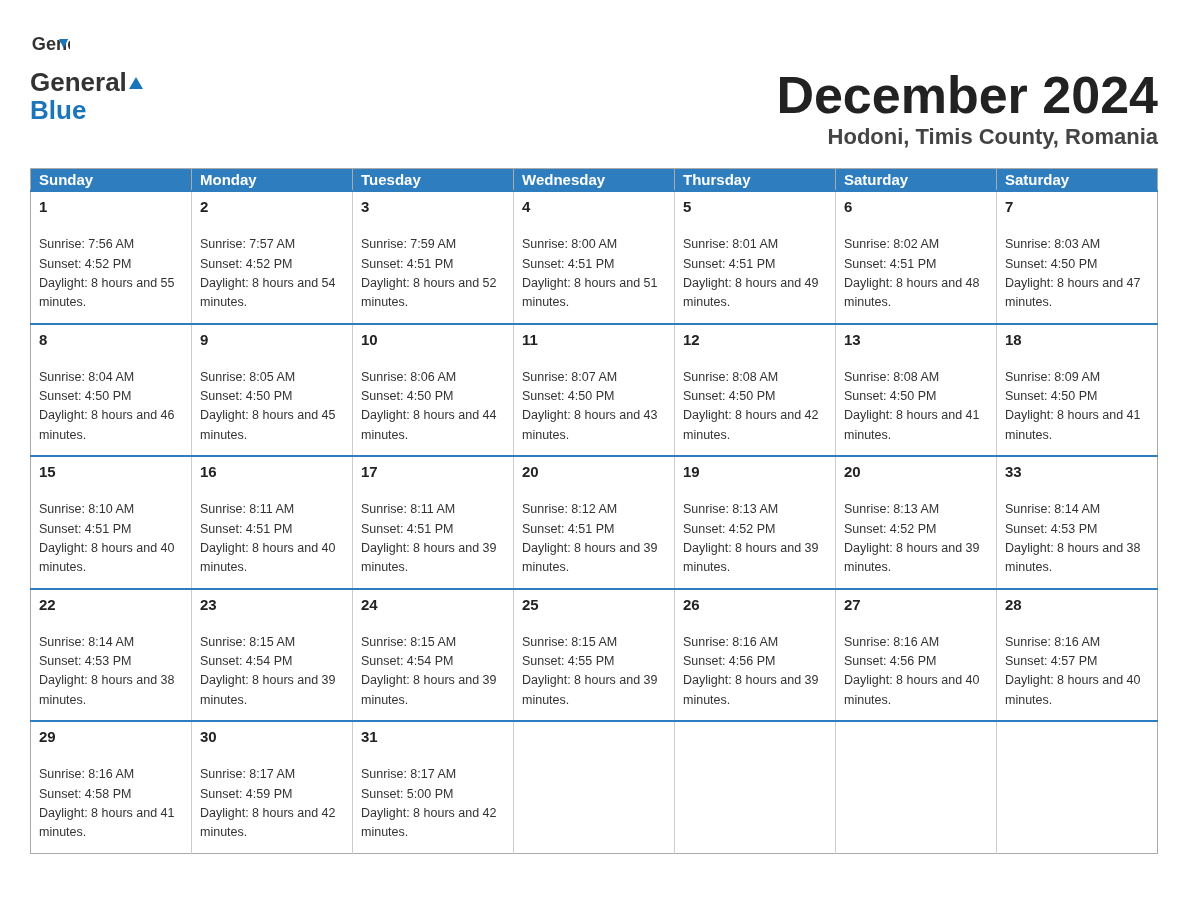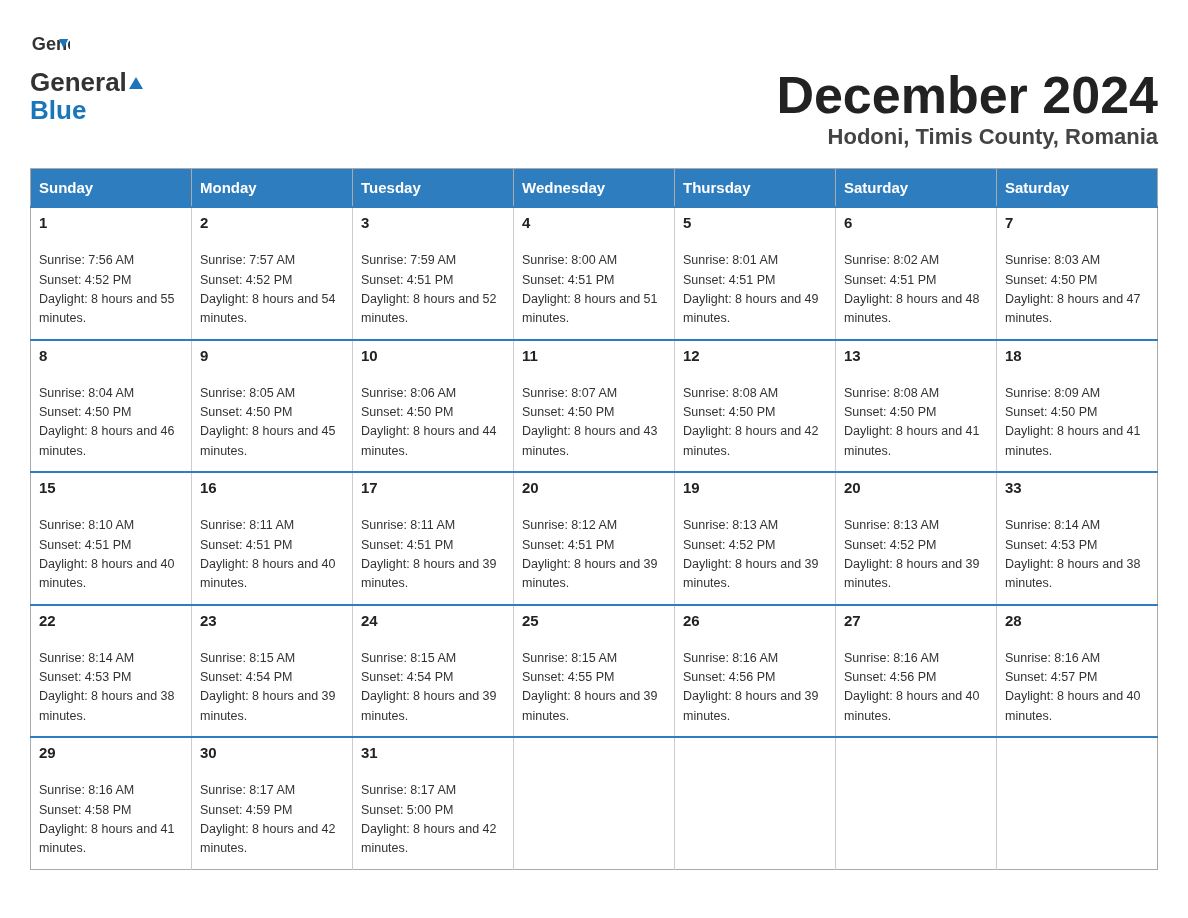--- a/index.html
+++ b/index.html
@@ -40,21 +40,21 @@
     .calendar-table {
       width: 100%;
       border-collapse: collapse;
       border: 1px solid #aaaaaa;
     }
     .calendar-table thead tr th {
       background-color: #2e7dbe;
       color: #ffffff;
       font-size: 15px;
       font-weight: bold;
-      padding: 10px 8px;
+      padding: 2px 8px;
       text-align: left;
       border-right: 1px solid #aaaaaa;
     }
     .calendar-table thead tr th:last-child {
       border-right: none;
       margin-top: 47px;
     }
     .calendar-table tbody tr td {
       border-top: 2px solid #2e7dbe;
       border-right: 1px solid #cccccc;

